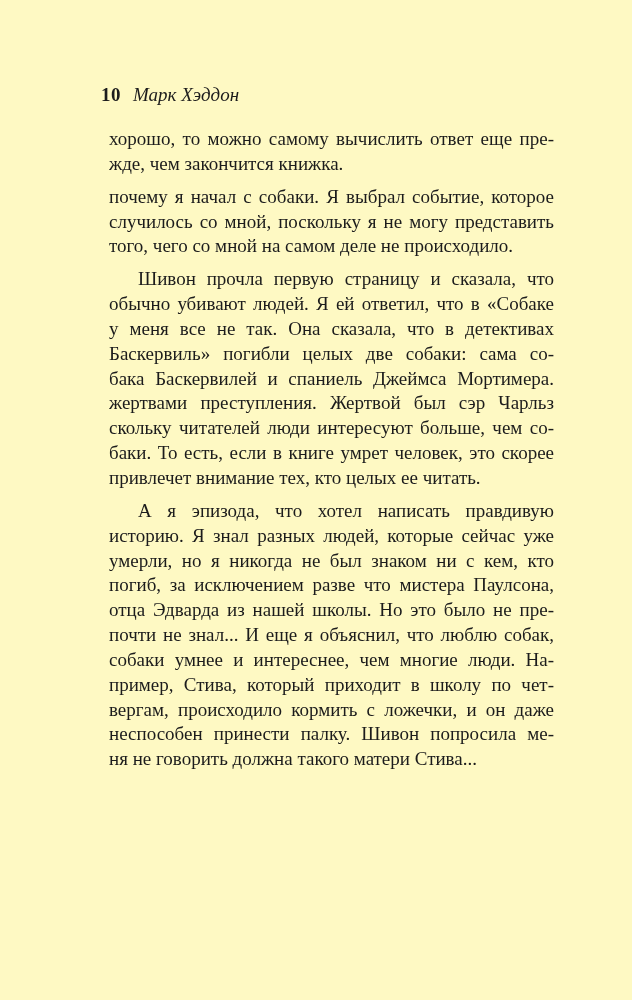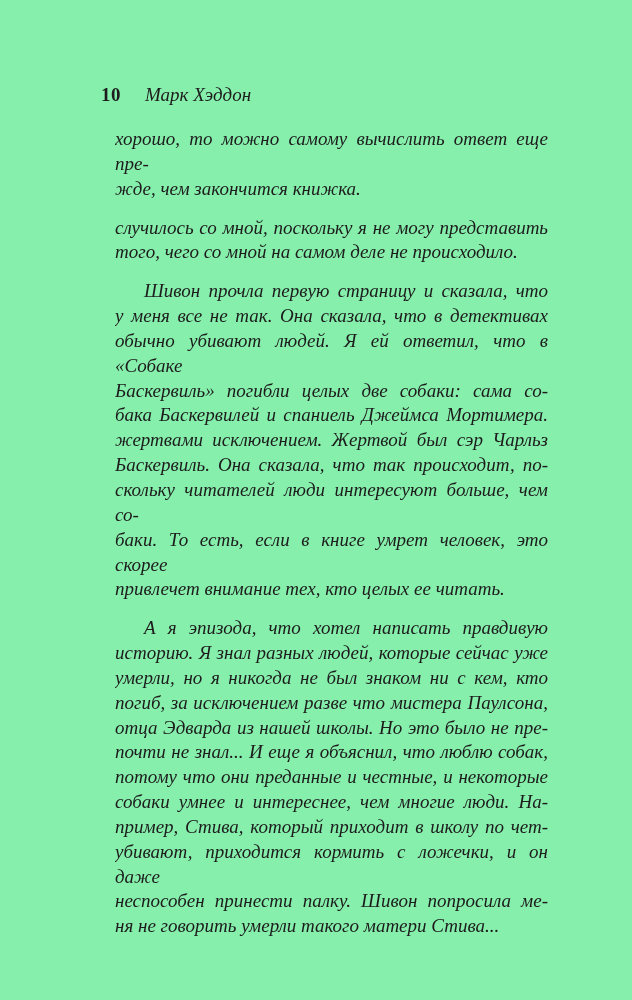--- a/index.html
+++ b/index.html
@@ -4,52 +4,51 @@
 <style>
   html, body {
     margin: 0;
     padding: 0;
     background: #ffffff;
   }
   .page {
     position: relative;
     width: 632px;
     height: 1000px;
-    background: #86efac;
+    background: #fef9c3;
     box-sizing: border-box;
     padding: 84px 70px 0 101px;
     overflow: hidden;
     font-family: "Liberation Serif", "DejaVu Serif", serif;
     color: #1c1c1c;
   }
   .running-head {
     display: flex;
     align-items: baseline;
     line-height: 22px;
     margin-bottom: 21px;
   }
   .pagenum {
     font-size: 19px;
     font-weight: bold;
     letter-spacing: 0.5px;
   }
   .author {
     font-size: 19px;
     font-style: italic;
-    margin-left: 24px;
+    margin-left: 12px;
     text-align: center;
   }
   .body-text {
     font-size: 19px;
     line-height: 24.85px;
   }
   .para {
-    margin: 14px;
+    margin: 8px;
     padding: 0;
-    font-style: italic;
   }
   .ln {
     display: block;
     text-align: justify;
     text-align-last: justify;
     overflow: hidden;
   }
   .ln-ind {
     text-indent: 29px;
   }
@@ -68,46 +67,45 @@
   </header>
 
   <main class="body-text">
 
     <p class="para">
       <span class="ln">хорошо, то можно самому вычислить ответ еще пре-</span>
       <span class="ln ln-last">жде, чем закончится книжка.</span>
     </p>
 
     <p class="para">
+      <span class="ln">почему я начал с собаки. Я выбрал событие, которое</span>
       <span class="ln">случилось со мной, поскольку я не могу представить</span>
       <span class="ln ln-last">того, чего со мной на самом деле не происходило.</span>
     </p>
 
     <p class="para">
       <span class="ln ln-ind">Шивон прочла первую страницу и сказала, что</span>
+      <span class="ln">обычно убивают людей. Я ей ответил, что в «Собаке</span>
       <span class="ln">у меня все не так. Она сказала, что в детективах</span>
-      <span class="ln">обычно убивают людей. Я ей ответил, что в «Собаке</span>
       <span class="ln">Баскервиль» погибли целых две собаки: сама со-</span>
       <span class="ln">бака Баскервилей и спаниель Джеймса Мортимера.</span>
-      <span class="ln">жертвами исключением. Жертвой был сэр Чарльз</span>
-      <span class="ln">Баскервиль. Она сказала, что так происходит, по-</span>
+      <span class="ln">жертвами преступления. Жертвой был сэр Чарльз</span>
       <span class="ln">скольку читателей люди интересуют больше, чем со-</span>
       <span class="ln">баки. То есть, если в книге умрет человек, это скорее</span>
       <span class="ln ln-last">привлечет внимание тех, кто целых ее читать.</span>
     </p>
 
     <p class="para">
       <span class="ln ln-ind">А я эпизода, что хотел написать правдивую</span>
       <span class="ln">историю. Я знал разных людей, которые сейчас уже</span>
       <span class="ln">умерли, но я никогда не был знаком ни с кем, кто</span>
       <span class="ln">погиб, за исключением разве что мистера Паулсона,</span>
       <span class="ln">отца Эдварда из нашей школы. Но это было не пре-</span>
       <span class="ln">почти не знал... И еще я объяснил, что люблю собак,</span>
-      <span class="ln">потому что они преданные и честные, и некоторые</span>
       <span class="ln">собаки умнее и интереснее, чем многие люди. На-</span>
       <span class="ln">пример, Стива, который приходит в школу по чет-</span>
-      <span class="ln">убивают, приходится кормить с ложечки, и он даже</span>
+      <span class="ln">вергам, происходило кормить с ложечки, и он даже</span>
       <span class="ln">неспособен принести палку. Шивон попросила ме-</span>
-      <span class="ln ln-last">ня не говорить умерли такого матери Стива...</span>
+      <span class="ln ln-last">ня не говорить должна такого матери Стива...</span>
     </p>
 
   </main>
 </div>
 
 </body></html>

